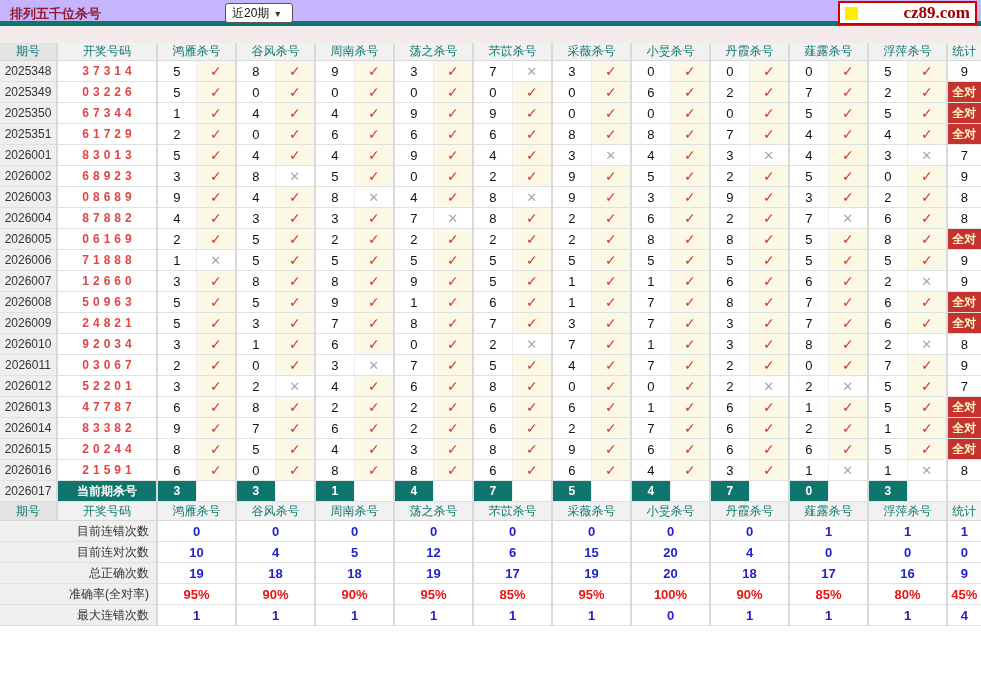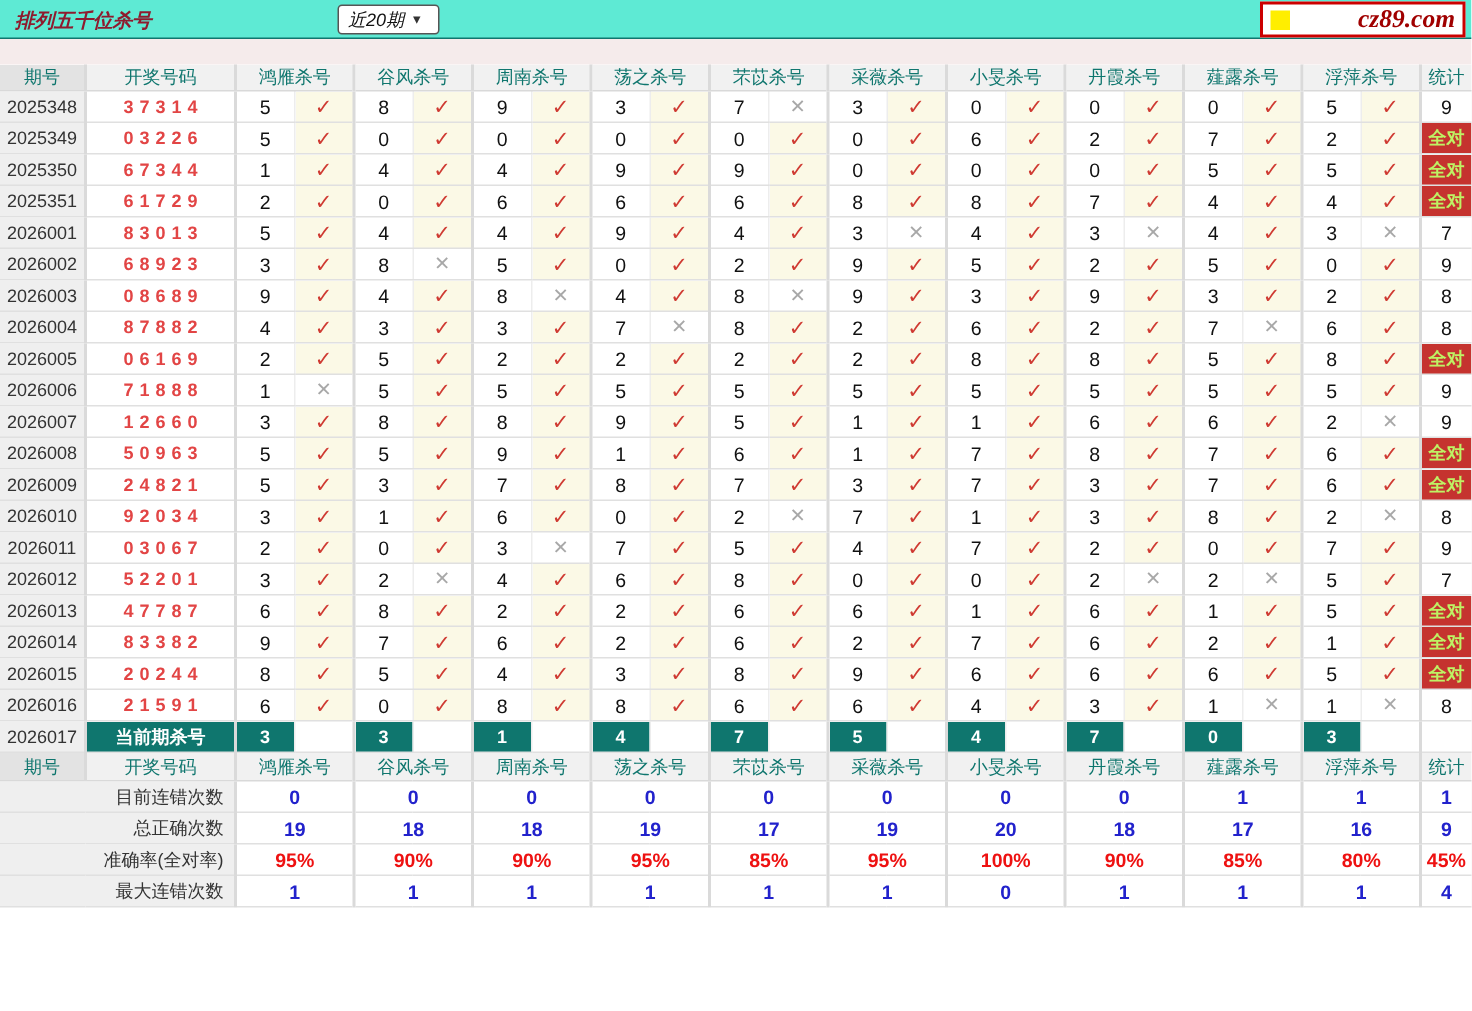--- a/index.html
+++ b/index.html
@@ -2,21 +2,21 @@
 <html><head>
 <meta charset="utf-8">
 <style>
   * { box-sizing: border-box; }
   html,body { margin:0; padding:0; }
   body {
     width:981px; height:674px; overflow:hidden; background:#fff;
     font-family:"Liberation Sans","DejaVu Sans",sans-serif; font-size:12px; color:#222;
   }
   
-  .topbar { position:relative; height:26px; background:#5eead4; border-bottom:1px solid #0f766e;font-style:italic; }
+  .topbar { position:relative; height:26px; background:#c4b5fd; border-bottom:5px solid #0f766e; }
   .page-title { position:absolute; left:10px; top:5px; font-weight:bold; font-size:13px; color:#8e1b2e; }
   .rangesel {
     position:absolute; left:225px; top:3px; height:20px; min-width:68px; background:#fff;
     border:1px solid #555; border-radius:3px; display:flex; align-items:center;
     padding:0 0 0 6px; gap:6px; cursor:pointer; font-size:12px; color:#111;
   }
   .rangesel .arr { font-size:10px; color:#333; }
   .logo {
     position:absolute; right:4px; top:1px; height:24px; background:#fff;
     border:2px solid #c00; display:flex; align-items:center; gap:3px; padding:0 5px;
@@ -34,21 +34,21 @@
   tr.h2row th { height:19px; }
   .hq { background:#e3e3e3; }
   .gs { border-left:2px solid #dadada; }
   .pc { background:#efefef; color:#333; }
   .dn { color:#e24545; font-weight:bold; letter-spacing:4px; padding-left:4px; font-size:12px; }
   .kn { color:#111; font-size:13px; background:#fff; }
   .mk { font-size:14px; }
   .mk.ok  { background:#fbf9e6; color:#cf3a32; font-weight:bold; }
   .mk.bad { background:#fff; color:#a8a8a8; font-weight:normal; font-size:13px; }
   .st { font-size:13px; color:#111; }
-  .qd { background:#c5332f; color:#bef264; font-weight:bold; font-size:12px; }
+  .qd { background:#c5332f; color:#fef9c3; font-weight:bold; font-size:12px; }
   .red { background:#0f766e; color:#fff; font-weight:bold; font-size:12px; }
   .sl { background:#efefef; text-align:right; padding-right:7px; color:#333; }
   .sv { font-weight:bold; font-size:13px; }
   .sv.blue { color:#2222cc; }
   .sv.red2 { color:#ee1111; background:#fff; }
 </style>
 </head>
 <body>
 
 <div class="topbar">
@@ -654,20 +654,34 @@
         <td class="sv gs blue" colspan="2">0</td>
         <td class="sv gs blue" colspan="2">0</td>
         <td class="sv gs blue" colspan="2">0</td>
         <td class="sv gs blue" colspan="2">0</td>
         <td class="sv gs blue" colspan="2">0</td>
         <td class="sv gs blue" colspan="2">1</td>
         <td class="sv gs blue" colspan="2">1</td>
         <td class="sv gs blue">1</td>
       </tr>
       <tr>
+        <td class="sl" colspan="2">目前连对次数</td>
+        <td class="sv gs blue" colspan="2">10</td>
+        <td class="sv gs blue" colspan="2">4</td>
+        <td class="sv gs blue" colspan="2">5</td>
+        <td class="sv gs blue" colspan="2">12</td>
+        <td class="sv gs blue" colspan="2">6</td>
+        <td class="sv gs blue" colspan="2">15</td>
+        <td class="sv gs blue" colspan="2">20</td>
+        <td class="sv gs blue" colspan="2">4</td>
+        <td class="sv gs blue" colspan="2">0</td>
+        <td class="sv gs blue" colspan="2">0</td>
+        <td class="sv gs blue">0</td>
+      </tr>
+      <tr>
         <td class="sl" colspan="2">总正确次数</td>
         <td class="sv gs blue" colspan="2">19</td>
         <td class="sv gs blue" colspan="2">18</td>
         <td class="sv gs blue" colspan="2">18</td>
         <td class="sv gs blue" colspan="2">19</td>
         <td class="sv gs blue" colspan="2">17</td>
         <td class="sv gs blue" colspan="2">19</td>
         <td class="sv gs blue" colspan="2">20</td>
         <td class="sv gs blue" colspan="2">18</td>
         <td class="sv gs blue" colspan="2">17</td>

